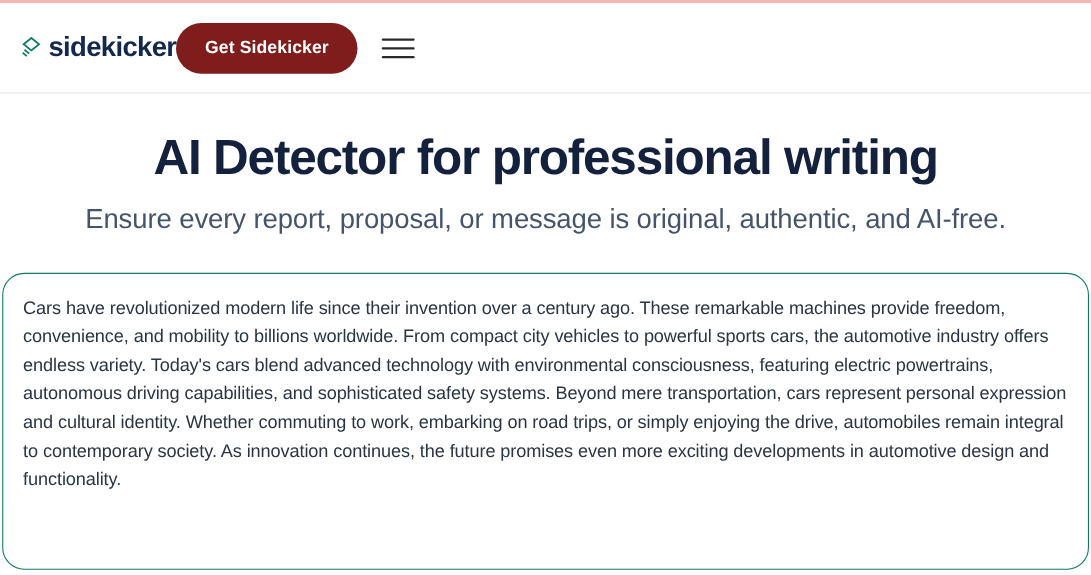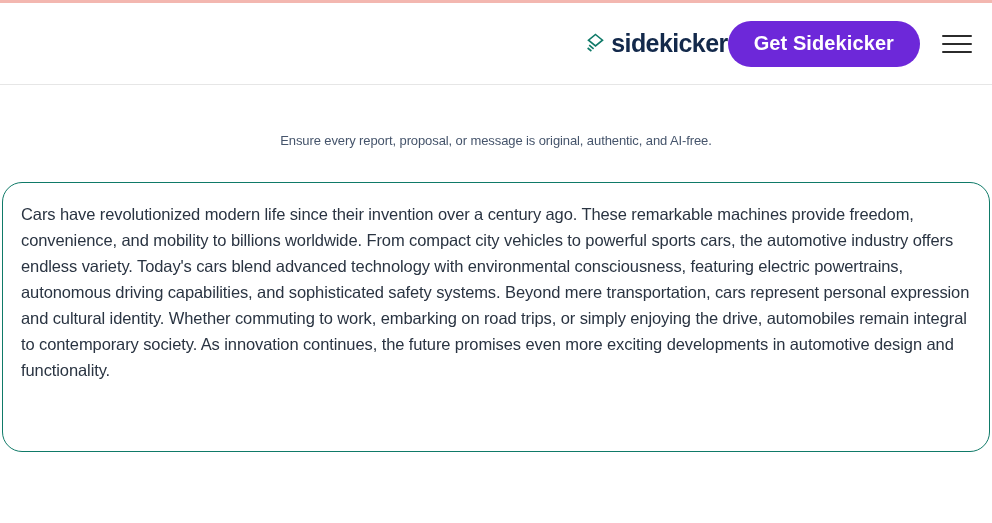--- a/index.html
+++ b/index.html
@@ -27,21 +27,21 @@
   }
 
   
   .header {
     height: 82px;
     width: 100%;
     background: #ffffff;
     border-bottom: 1px solid #e6e6e6;
     display: flex;
     align-items: center;
-    justify-content: flex-end;
+    justify-content: flex-start;
     padding: 0 20px 0 18px;
   }
 
   .brand {
     display: flex;
     align-items: center;
     gap: 4px;
     cursor: pointer;
   }
   .brand-mark {
@@ -59,27 +59,27 @@
     line-height: 1;
   }
 
   .header-right {
     display: flex;
     align-items: center;
     gap: 22px;
   }
 
   .cta-button {
-    background: #6d28d9;
+    background: #7f1d1d;
     color: #ffffff;
     border: none;
     border-radius: 28px;
     height: 46px;
     padding: 0 26px;
-    font-size: 20px;
+    font-size: 16px;
     font-weight: 700;
     letter-spacing: 0.1px;
     cursor: pointer;
     font-family: "Liberation Sans", sans-serif;
   }
 
   .hamburger {
     width: 30px;
     height: 22px;
     display: flex;
@@ -103,21 +103,21 @@
   }
   .hero-title {
     font-size: 45px;
     font-weight: 700;
     letter-spacing: -1.1px;
     color: #14213d;
     line-height: 1.15;
   }
   .hero-sub {
     margin-top: 16px;
-    font-size: 13px;
+    font-size: 25px;
     color: #45546b;
     font-weight: 400;
     letter-spacing: -0.1px;
   }
 
   
   .editor-wrap {
     margin-top: 34px;
     padding: 0 2px;
   }
@@ -165,20 +165,21 @@
       <div class="hamburger">
         <span></span>
           <span></span>
           <span></span>
       </div>
     </div>
 
   </header>
 
   <section class="hero">
+    <h1 class="hero-title">AI Detector for professional writing</h1>
     <p class="hero-sub">Ensure every report, proposal, or message is original, authentic, and AI-free.</p>
   </section>
 
   <section class="editor-wrap">
     <div class="editor">
       <div class="editor-text">Cars have revolutionized modern life since their invention over a century ago. These remarkable machines provide freedom, convenience, and mobility to billions worldwide. From compact city vehicles to powerful sports cars, the automotive industry offers endless variety. Today's cars blend advanced technology with environmental consciousness, featuring electric powertrains, autonomous driving capabilities, and sophisticated safety systems. Beyond mere transportation, cars represent personal expression and cultural identity. Whether commuting to work, embarking on road trips, or simply enjoying the drive, automobiles remain integral to contemporary society. As innovation continues, the future promises even more exciting developments in automotive design and functionality.</div>
     </div>
   </section>
 
 </div>

